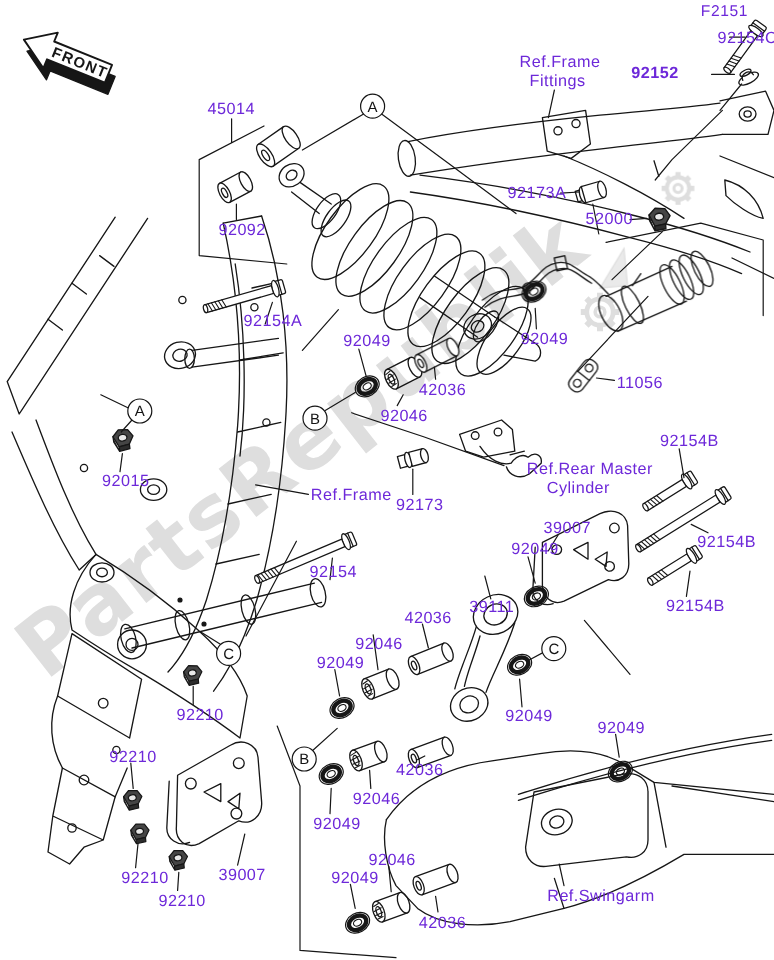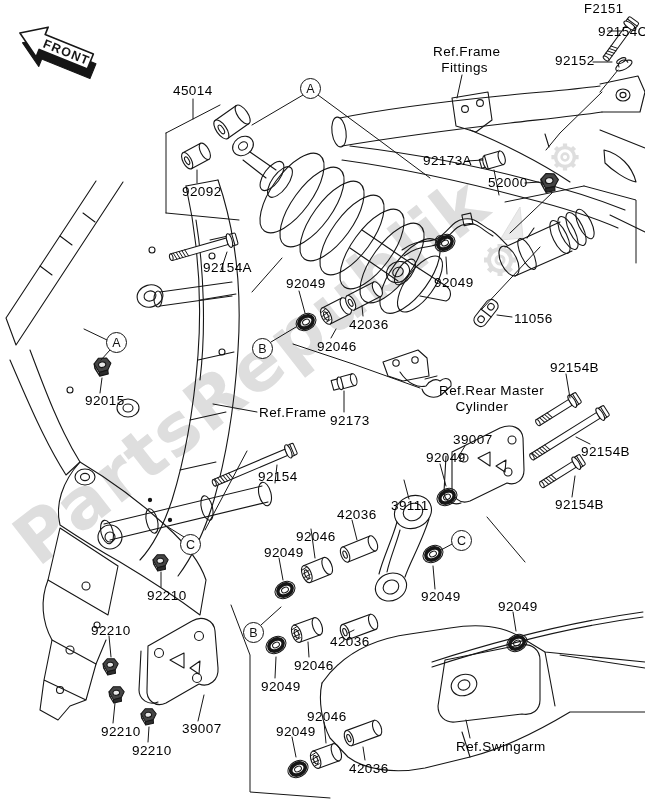--- a/index.html
+++ b/index.html
@@ -1,19 +1,19 @@
 <!DOCTYPE html>
 <html><head>
 <meta charset="utf-8">
 <style>
   html,body{margin:0;padding:0;background:#fff;}
   .stage{position:relative;width:645px;height:800px;background:#ffffff;overflow:hidden;
          font-family:"Liberation Sans", sans-serif;}
   svg.art{position:absolute;left:0;top:0;}
-  .lbl{position:absolute;font-size:13.5px;letter-spacing:.4px;color:#000000;
+  .lbl{position:absolute;font-size:13.5px;letter-spacing:.4px;color:#6d28d9;
        white-space:pre;line-height:1.18;}
   .code{font-size:13px;letter-spacing:.5px;}
   .callout{position:absolute;width:21px;height:21px;border:1.4px solid #141414;border-radius:50%;
            display:flex;align-items:center;justify-content:center;font-size:12.5px;color:#141414;
            background:#fff;box-sizing:border-box;}
 </style>
 </head>
 <body>
 
 <div class="stage">
@@ -406,21 +406,21 @@
       <path d="M198,721 L204,695"></path>
     </g>
   </g>
 </svg>
 
 <div class="lbl code" style="left:584px;top:1px;">F2151</div>
 
 <div class="lbl" style="left:173px;top:83px;">45014</div>
 <div class="lbl" style="left:182px;top:184px;">92092</div>
 <div class="lbl" style="left:598px;top:24px;">92154C</div>
-<div class="lbl" style="left:555px;top:53px;">92152</div>
+<div class="lbl" style="left:526px;top:53px;font-weight:bold;">92152</div>
 <div class="lbl" style="left:423px;top:153px;">92173A</div>
 <div class="lbl" style="left:488px;top:175px;">52000</div>
 <div class="lbl" style="left:203px;top:260px;">92154A</div>
 <div class="lbl" style="left:286px;top:276px;">92049</div>
 <div class="lbl" style="left:434px;top:275px;">92049</div>
 <div class="lbl" style="left:349px;top:317px;">42036</div>
 <div class="lbl" style="left:317px;top:339px;">92046</div>
 <div class="lbl" style="left:514px;top:311px;">11056</div>
 <div class="lbl" style="left:550px;top:360px;">92154B</div>
 <div class="lbl" style="left:581px;top:444px;">92154B</div>

